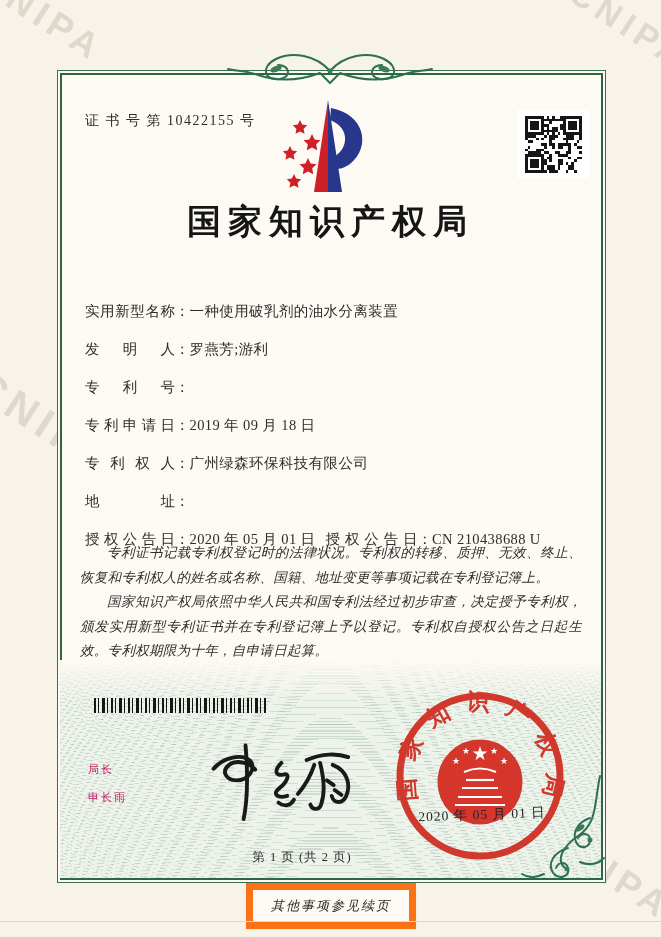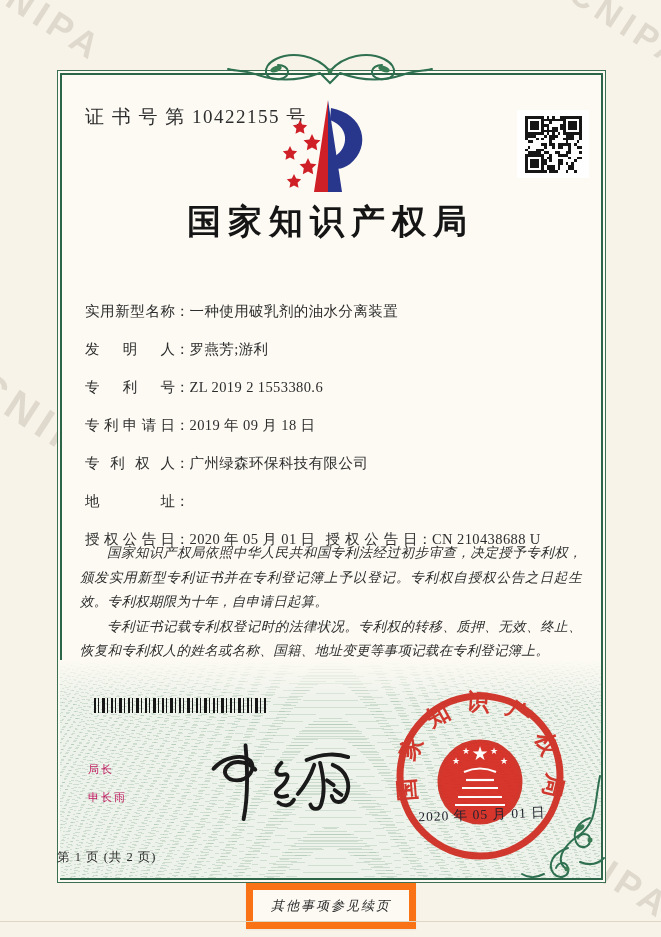--- a/index.html
+++ b/index.html
@@ -28,21 +28,21 @@
   
   .pattern{position:absolute;left:60px;top:660px;width:541px;height:218px;
      background-color:#edf2ea;
      background-image:
        repeating-radial-gradient(1100px 420px at 50% -70%, rgba(128,168,138,.30) 0 1px, rgba(0,0,0,0) 1px 8px),
        repeating-radial-gradient(1100px 420px at 50% 170%, rgba(128,168,138,.26) 0 1px, rgba(0,0,0,0) 1px 9px);}
   .pattern::before{content:"";position:absolute;left:0;top:0;right:0;height:42px;
      background:linear-gradient(#fcfaf3,rgba(252,250,243,0));}
 
   
-  .cert-no{position:absolute;left:85px;top:104px;font-size:19px;color:#2d2d2d;letter-spacing:1.5px;text-align:center;}
+  .cert-no{position:absolute;left:85px;top:112px;font-size:14px;color:#2d2d2d;letter-spacing:1.5px;text-align:center;}
   .logo{position:absolute;left:256px;top:94px;width:128px;height:102px;}
   .qr-box{position:absolute;left:517px;top:110px;width:72px;height:68px;background:#fff;
           display:flex;align-items:center;justify-content:center;}
   .qr-box svg{width:57px;height:57px;}
   .title{position:absolute;left:0;top:199px;width:100%;text-align:center;
          font-size:34px;font-weight:bold;color:#151515;letter-spacing:7px;}
 
   
   .fields{position:absolute;left:85px;top:281px;width:478px;font-size:14.5px;color:#2d2d2d;margin-top:20px;}
   .frow{margin-bottom:17px;display:flex;align-items:flex-start;line-height:21px;}
@@ -66,21 +66,21 @@
        #161616 4px 5px, rgba(0,0,0,0) 5px 8px,
        #161616 8px 11px, rgba(0,0,0,0) 11px 13px,
        #161616 13px 14px, rgba(0,0,0,0) 14px 17px);}
   .signer{position:absolute;left:88px;top:755px;font-family:"Liberation Sans","DejaVu Sans",sans-serif;
      font-size:11px;color:#be185d;letter-spacing:2px;line-height:28px;}
   .signature{position:absolute;left:200px;top:730px;width:155px;height:92px;}
   .seal{position:absolute;left:392px;top:688px;width:176px;height:176px;opacity:.93;}
   .seal-date{position:absolute;left:398px;top:806px;width:168px;text-align:center;
      font-size:13.5px;color:#23232e;letter-spacing:1px;transform:rotate(-2deg);}
 
-  .page-info{position:absolute;left:57px;top:849px;width:490px;
+  .page-info{position:absolute;left:57px;top:849px;width:490px;text-align:center;
      font-size:12.5px;color:#2c2c2c;letter-spacing:1px;}
 
   .tab-note{position:absolute;left:246px;top:883px;width:156px;height:32px;background:#fcfaf3;
      border:7px solid #f97316;box-shadow:0 1px 2px rgba(0,0,0,.05);
      font-size:13px;font-style:italic;color:#2c2c2c;letter-spacing:2px;
      display:flex;align-items:center;justify-content:center;}
   .page-edge{position:absolute;left:0;top:921px;width:661px;border-top:1px solid #ddd6c3;}
 
   
   .orn-top{position:absolute;left:224px;top:45px;width:212px;height:48px;}
@@ -391,21 +391,20 @@
       <span class="fvalue">一种使用破乳剂的油水分离装置</span>
     </div>
     <div class="frow">
       <span class="flabel">发明人</span>
         <span class="fcolon">：</span>
       <span class="fvalue">罗燕芳;游利</span>
     </div>
     <div class="frow">
       <span class="flabel">专利号</span>
         <span class="fcolon">：</span>
-      <span class="fvalue">ZL 2019 2 1553380.6</span>
     </div>
     <div class="frow">
       <span class="flabel">专利申请日</span>
         <span class="fcolon">：</span>
       <span class="fvalue">2019 年 09 月 18 日</span>
     </div>
     <div class="frow">
       <span class="flabel">专利权人</span>
         <span class="fcolon">：</span>
       <span class="fvalue">广州绿森环保科技有限公司</span>
@@ -420,22 +419,22 @@
       <span class="fvalue">2020 年 05 月 01 日</span>
       <span class="pair2">
         <span class="flabel small">授权公告日</span>
           <span class="fcolon">：</span>
         <span class="fvalue">CN 210438688 U</span>
       </span>
     </div>
   </div>
 
   <div class="paras">
+    <p>专利证书记载专利权登记时的法律状况。专利权的转移、质押、无效、终止、恢复和专利权人的姓名或名称、国籍、地址变更等事项记载在专利登记簿上。</p>
     <p>国家知识产权局依照中华人民共和国专利法经过初步审查，决定授予专利权，颁发实用新型专利证书并在专利登记簿上予以登记。专利权自授权公告之日起生效。专利权期限为十年，自申请日起算。</p>
-    <p>专利证书记载专利权登记时的法律状况。专利权的转移、质押、无效、终止、恢复和专利权人的姓名或名称、国籍、地址变更等事项记载在专利登记簿上。</p>
   </div>
 
   <div class="barcode"></div>
 
   <div class="signer">
     <div>局长</div>
     <div>申长雨</div>
   </div>
 
   <svg class="signature" viewBox="0 0 160 95">

